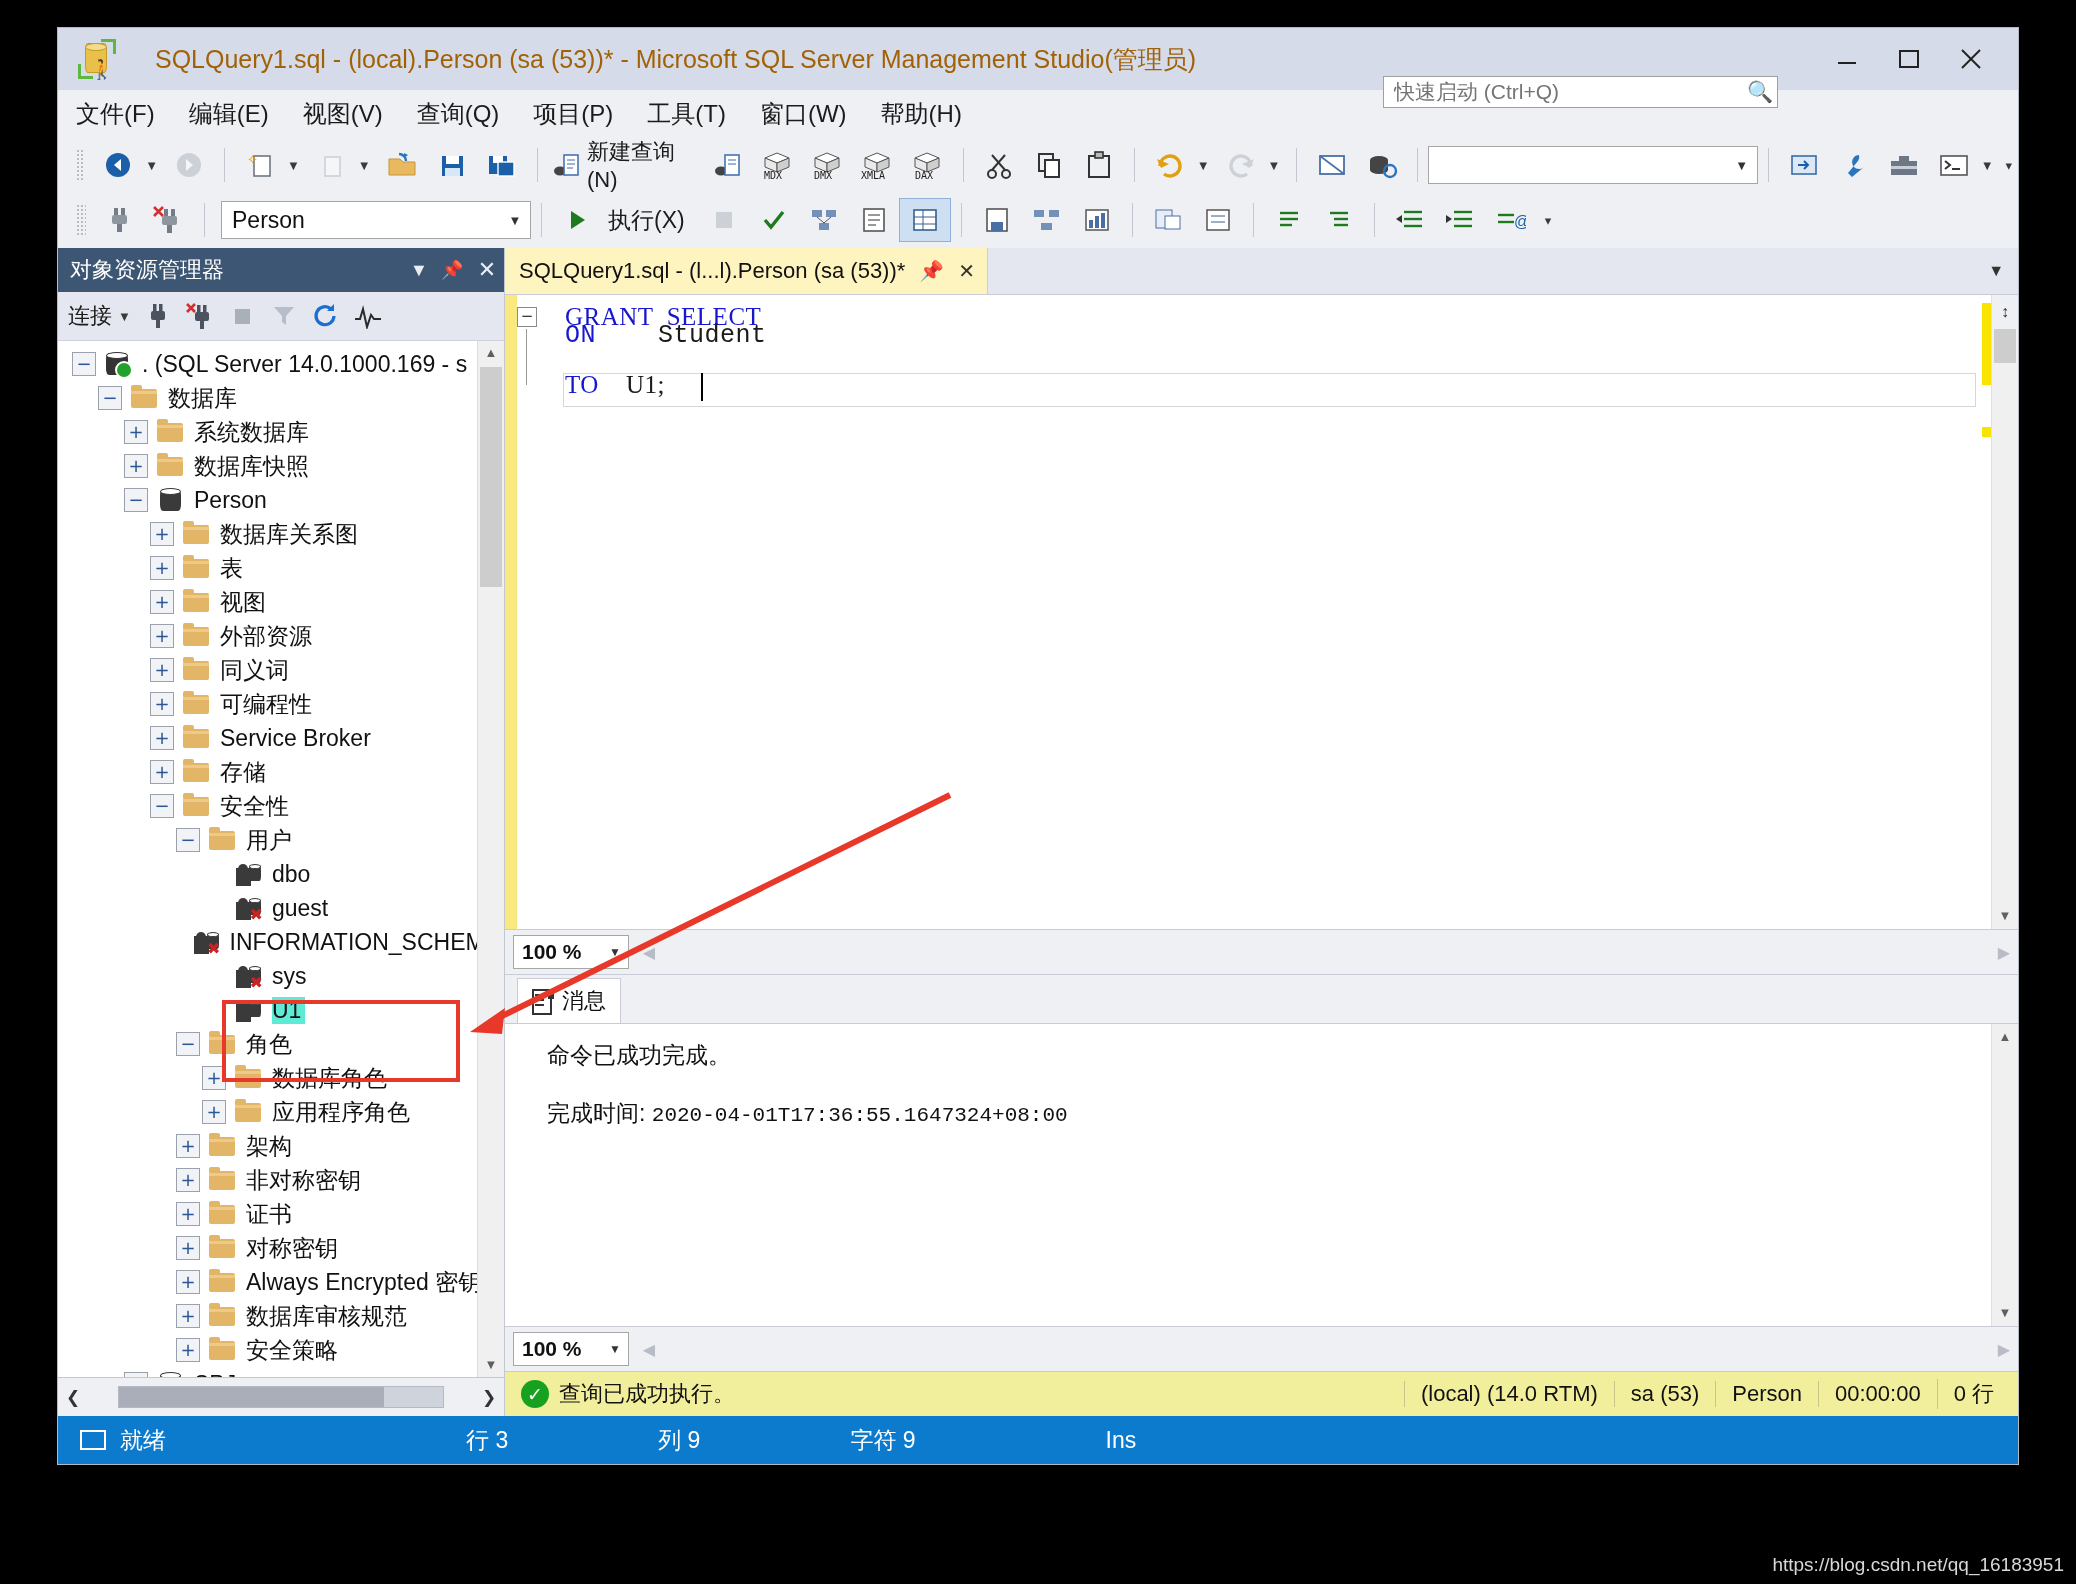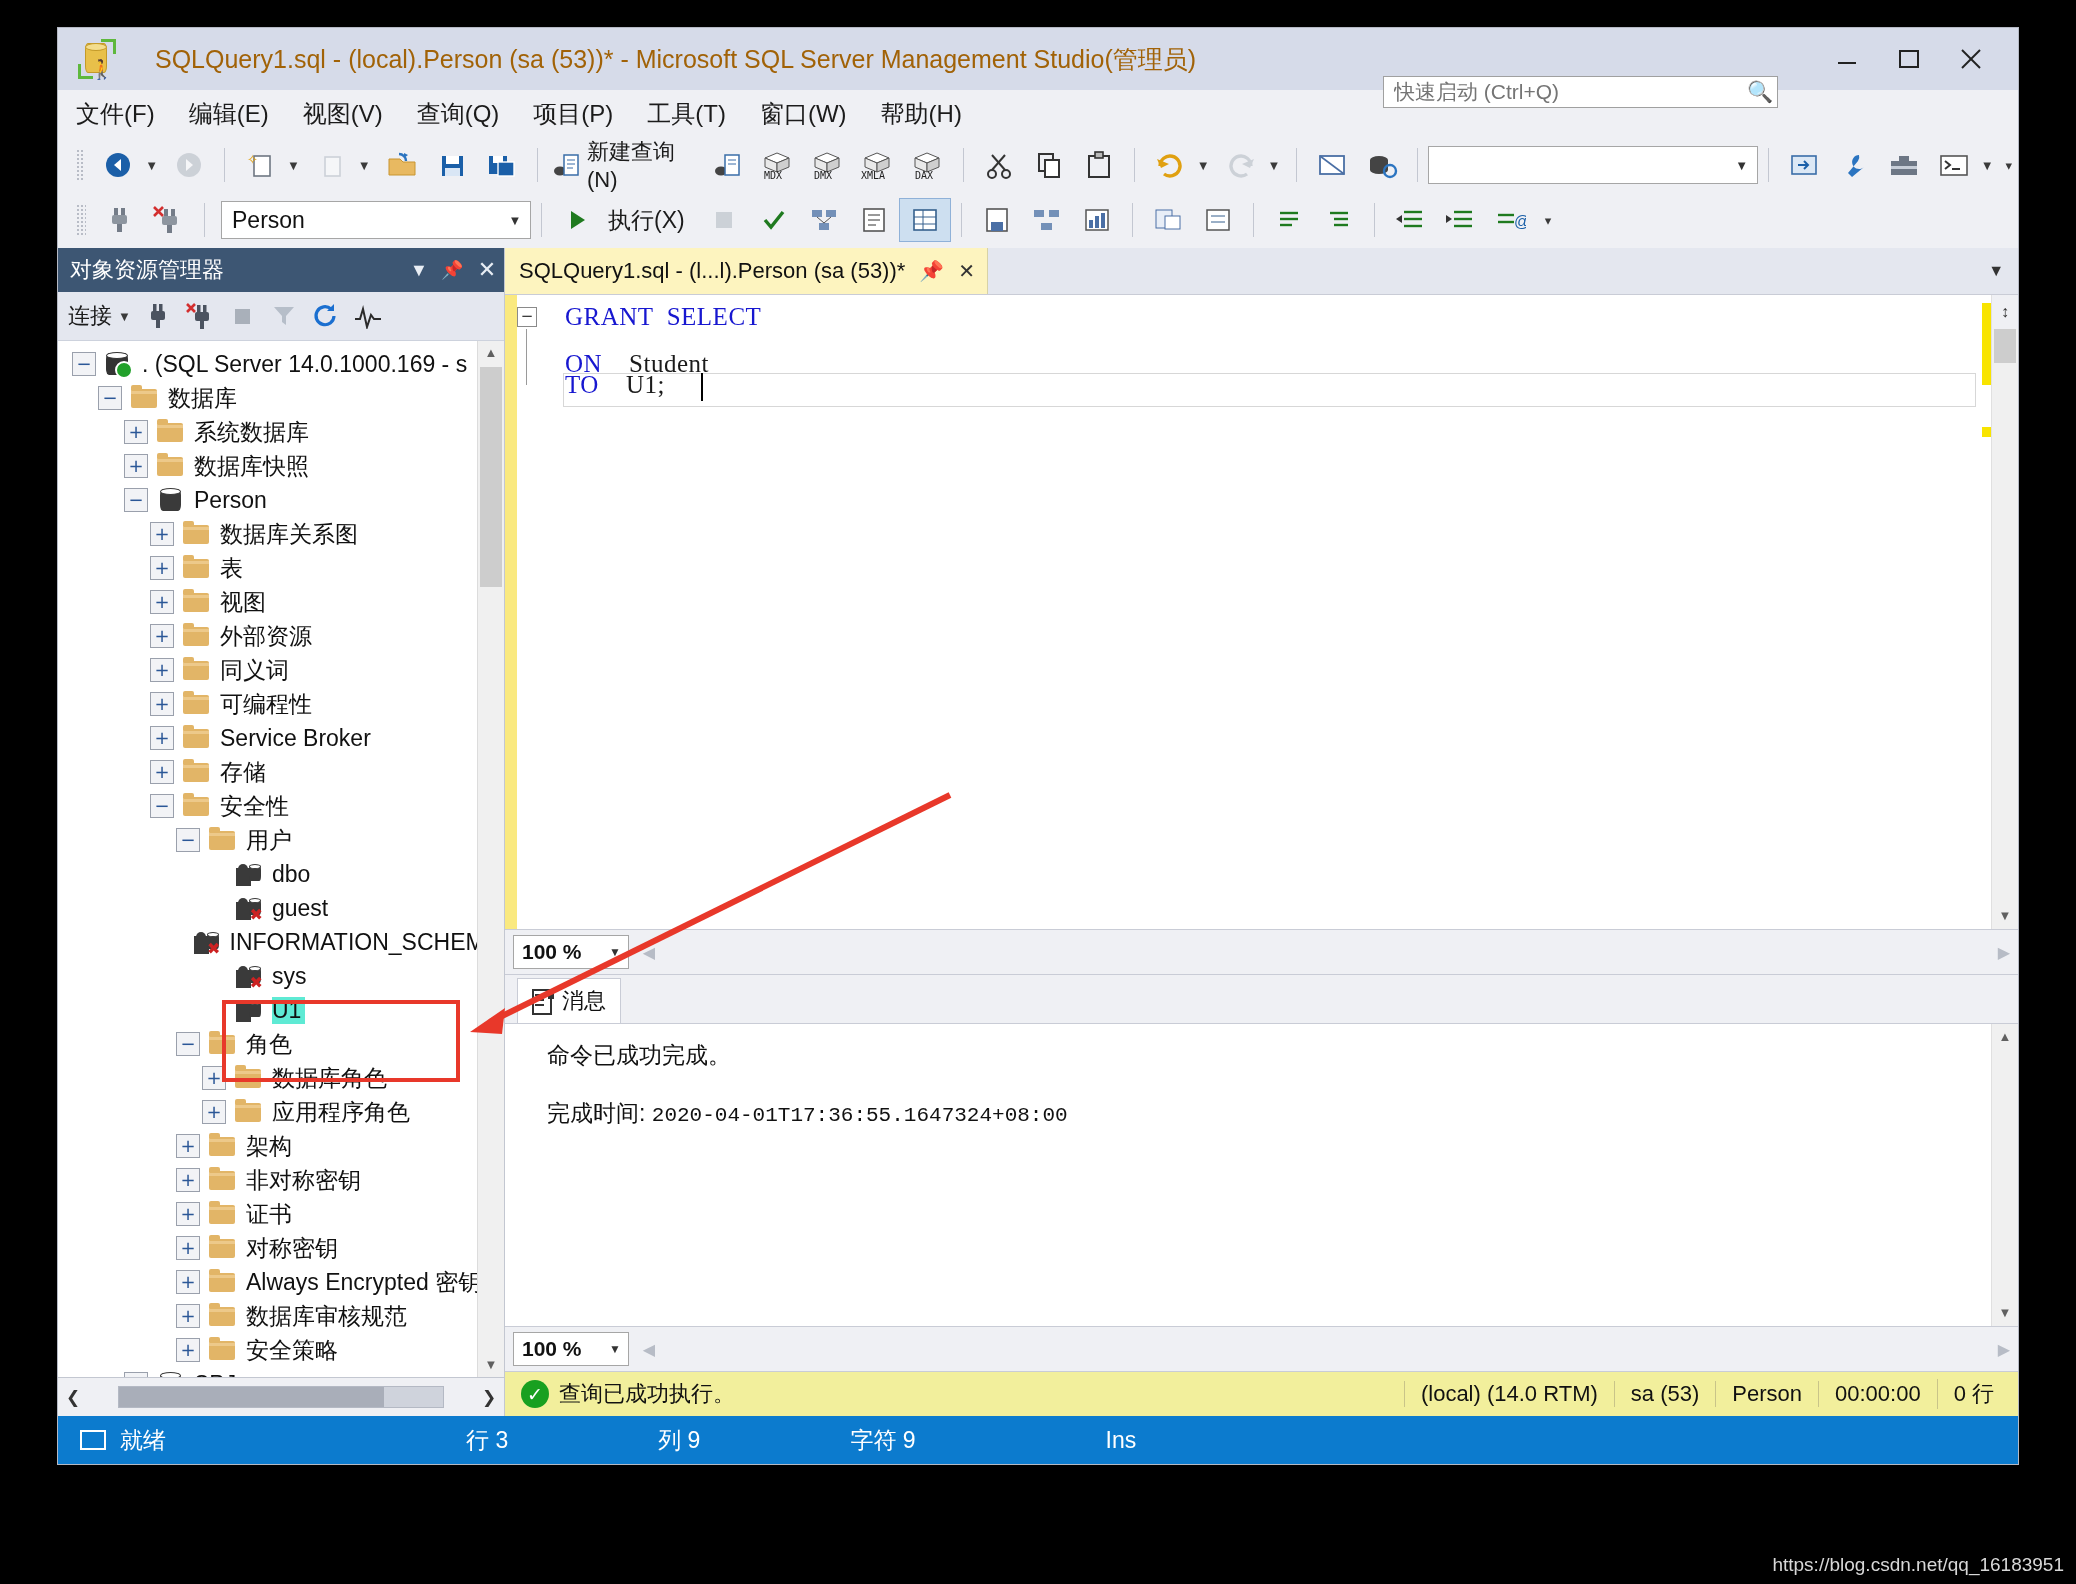--- a/index.html
+++ b/index.html
@@ -885,21 +885,21 @@
         <div class="ed-code">
           <div class="sel-marg"></div>
           <div class="glyph"></div>
 
           <div class="fold" style="top:12px;">−</div>
           <div class="vline" style="top:34px;height:56px;"></div>
 
           <div class="curline" style="top:78px;"></div>
 
           <div class="codeline" style="top:8px;"><span class="kw">GRANT</span><span class="id">  </span><span class="kw">SELECT</span></div>
-          <div class="codeline" style="top:55px;"><span class="kw">ON</span><span class="id">    Student</span></div>
+          <div class="codeline" style="top:26px;font-family:Liberation Mono, monospace;"><span class="kw">ON</span><span class="id">    Student</span></div>
           <div class="codeline" style="top:76px;"><span class="kw">TO</span><span class="id">    U1;</span></div>
           <div class="caretbar" style="left:196px;top:78px;"></div>
 
           <div class="ed-right-rail"></div>
           <div class="ed-mark" style="top:8px;height:82px;"></div>
           <div class="ed-mark" style="top:132px;height:10px;background:#f8e400;"></div>
 
           <div class="ed-vscroll">
             <div class="up">▲</div>
             <div class="thumb"></div>

